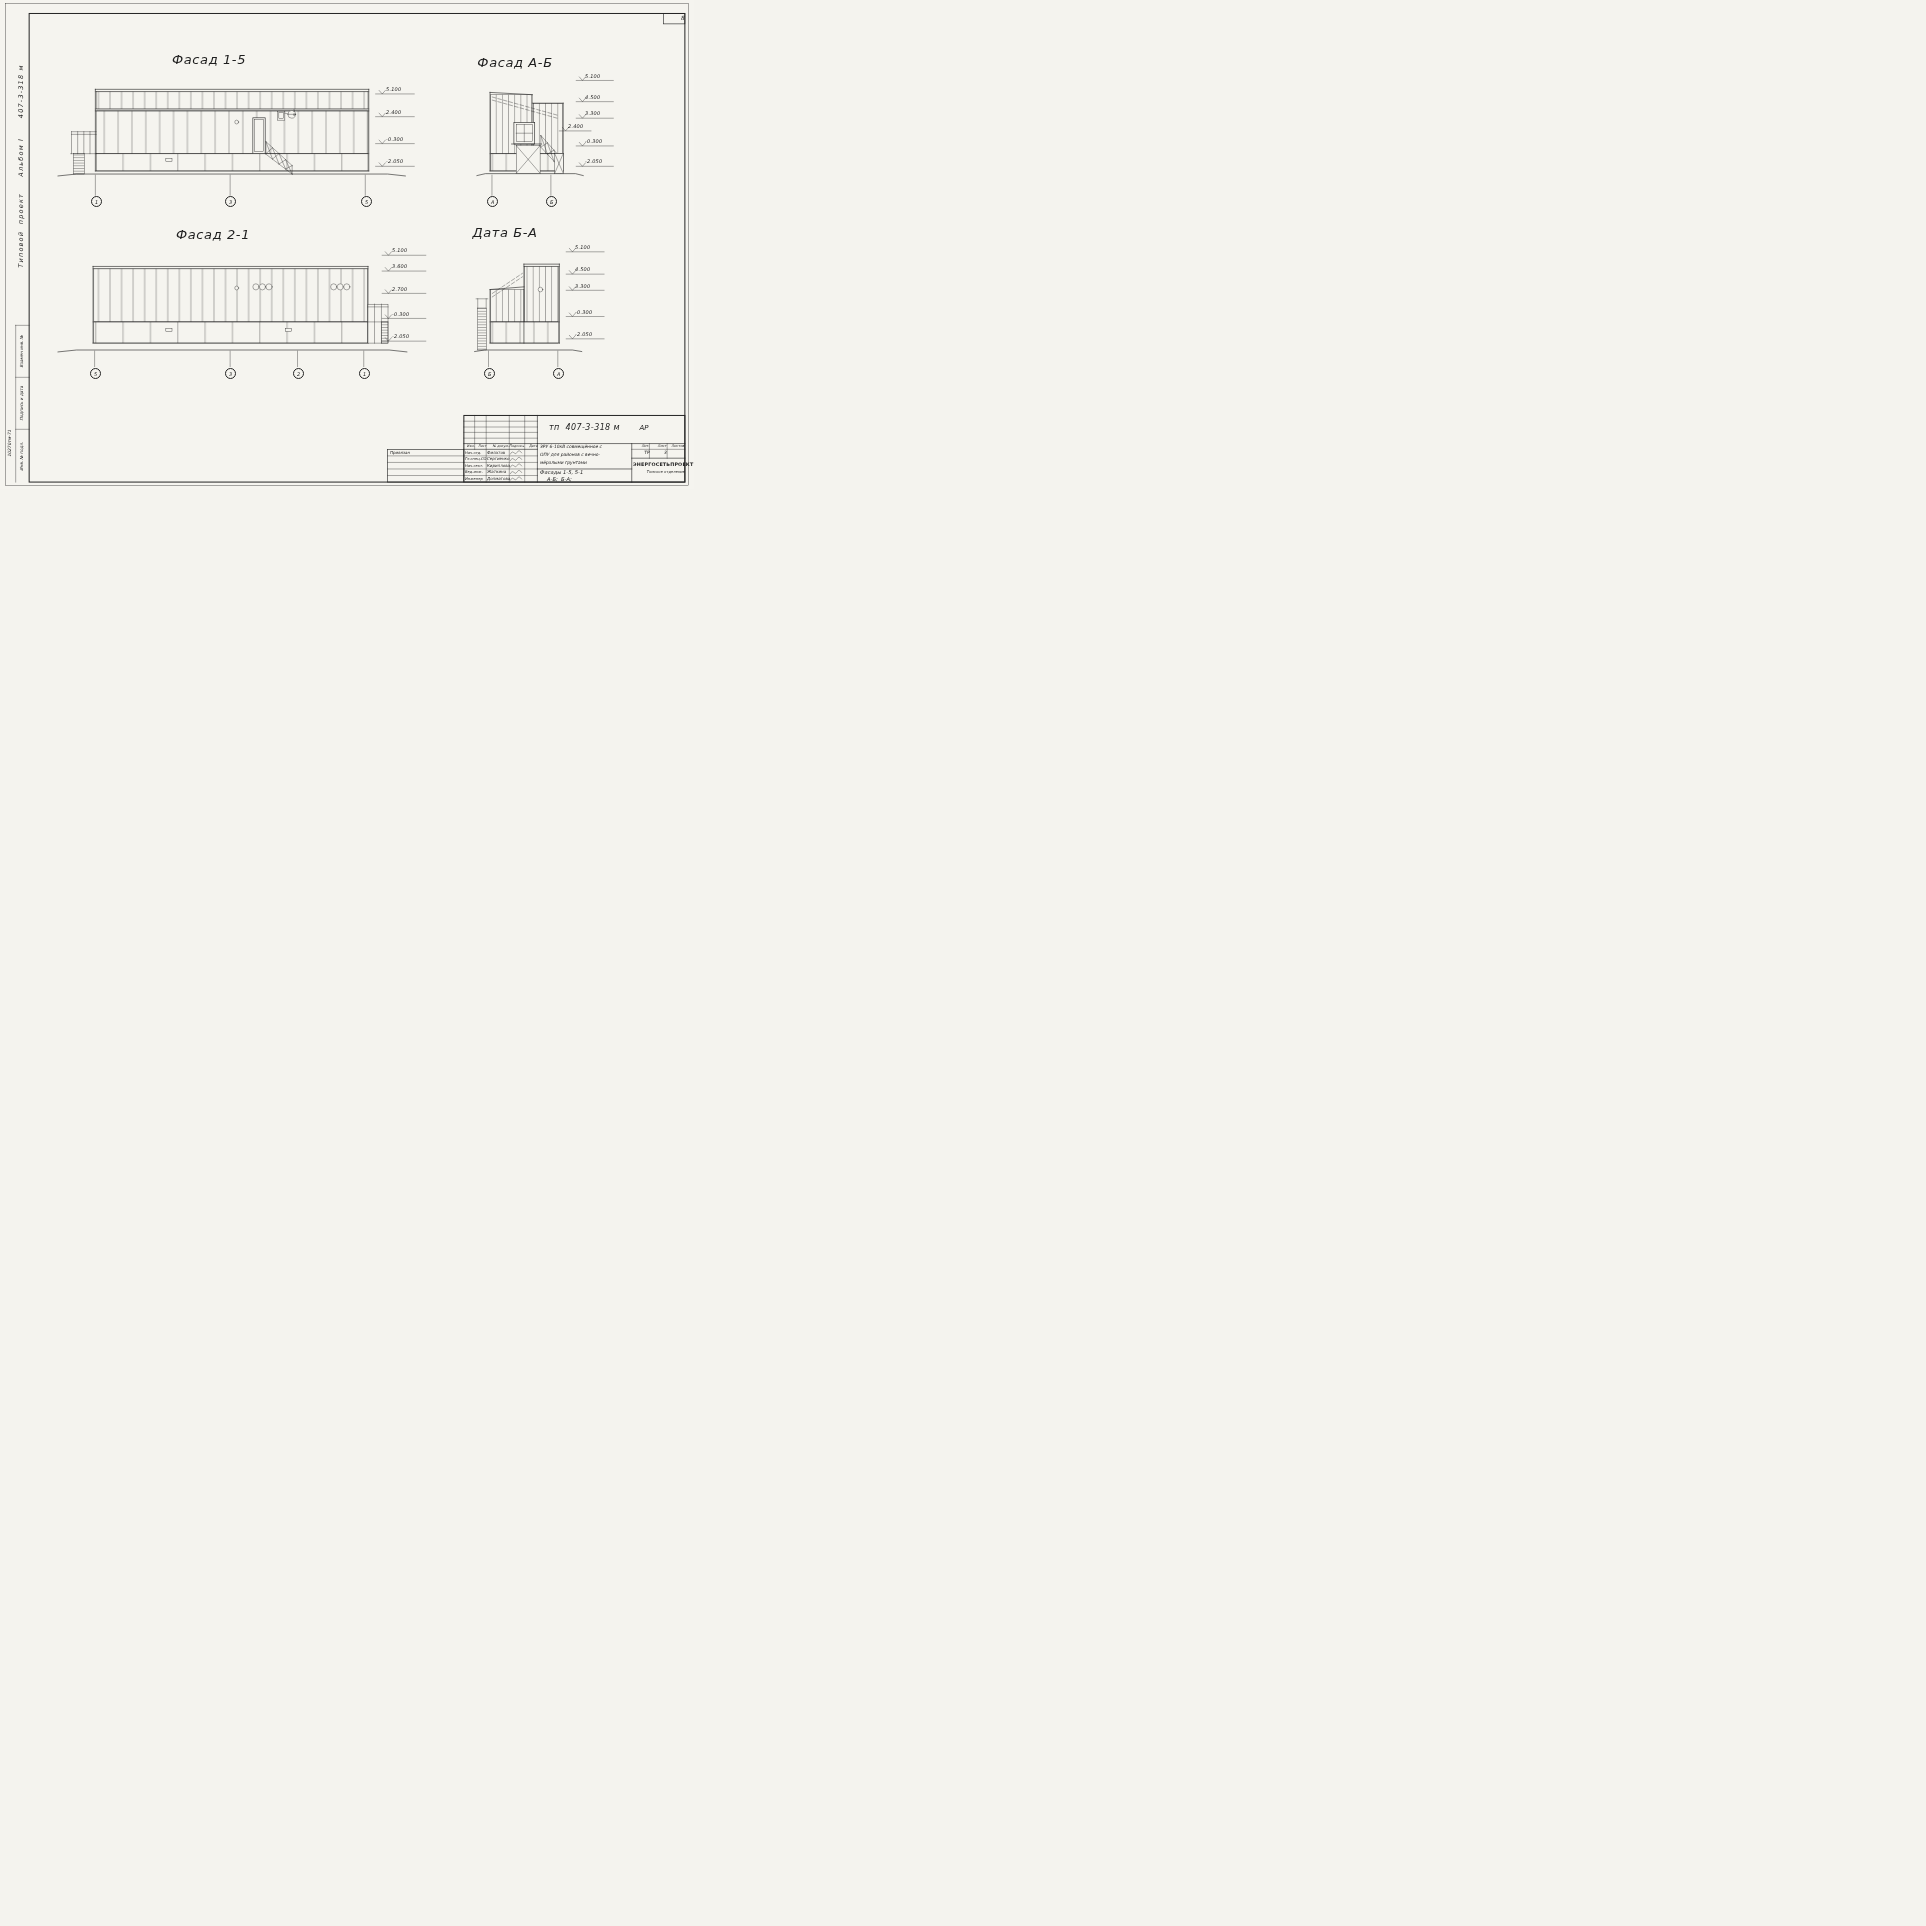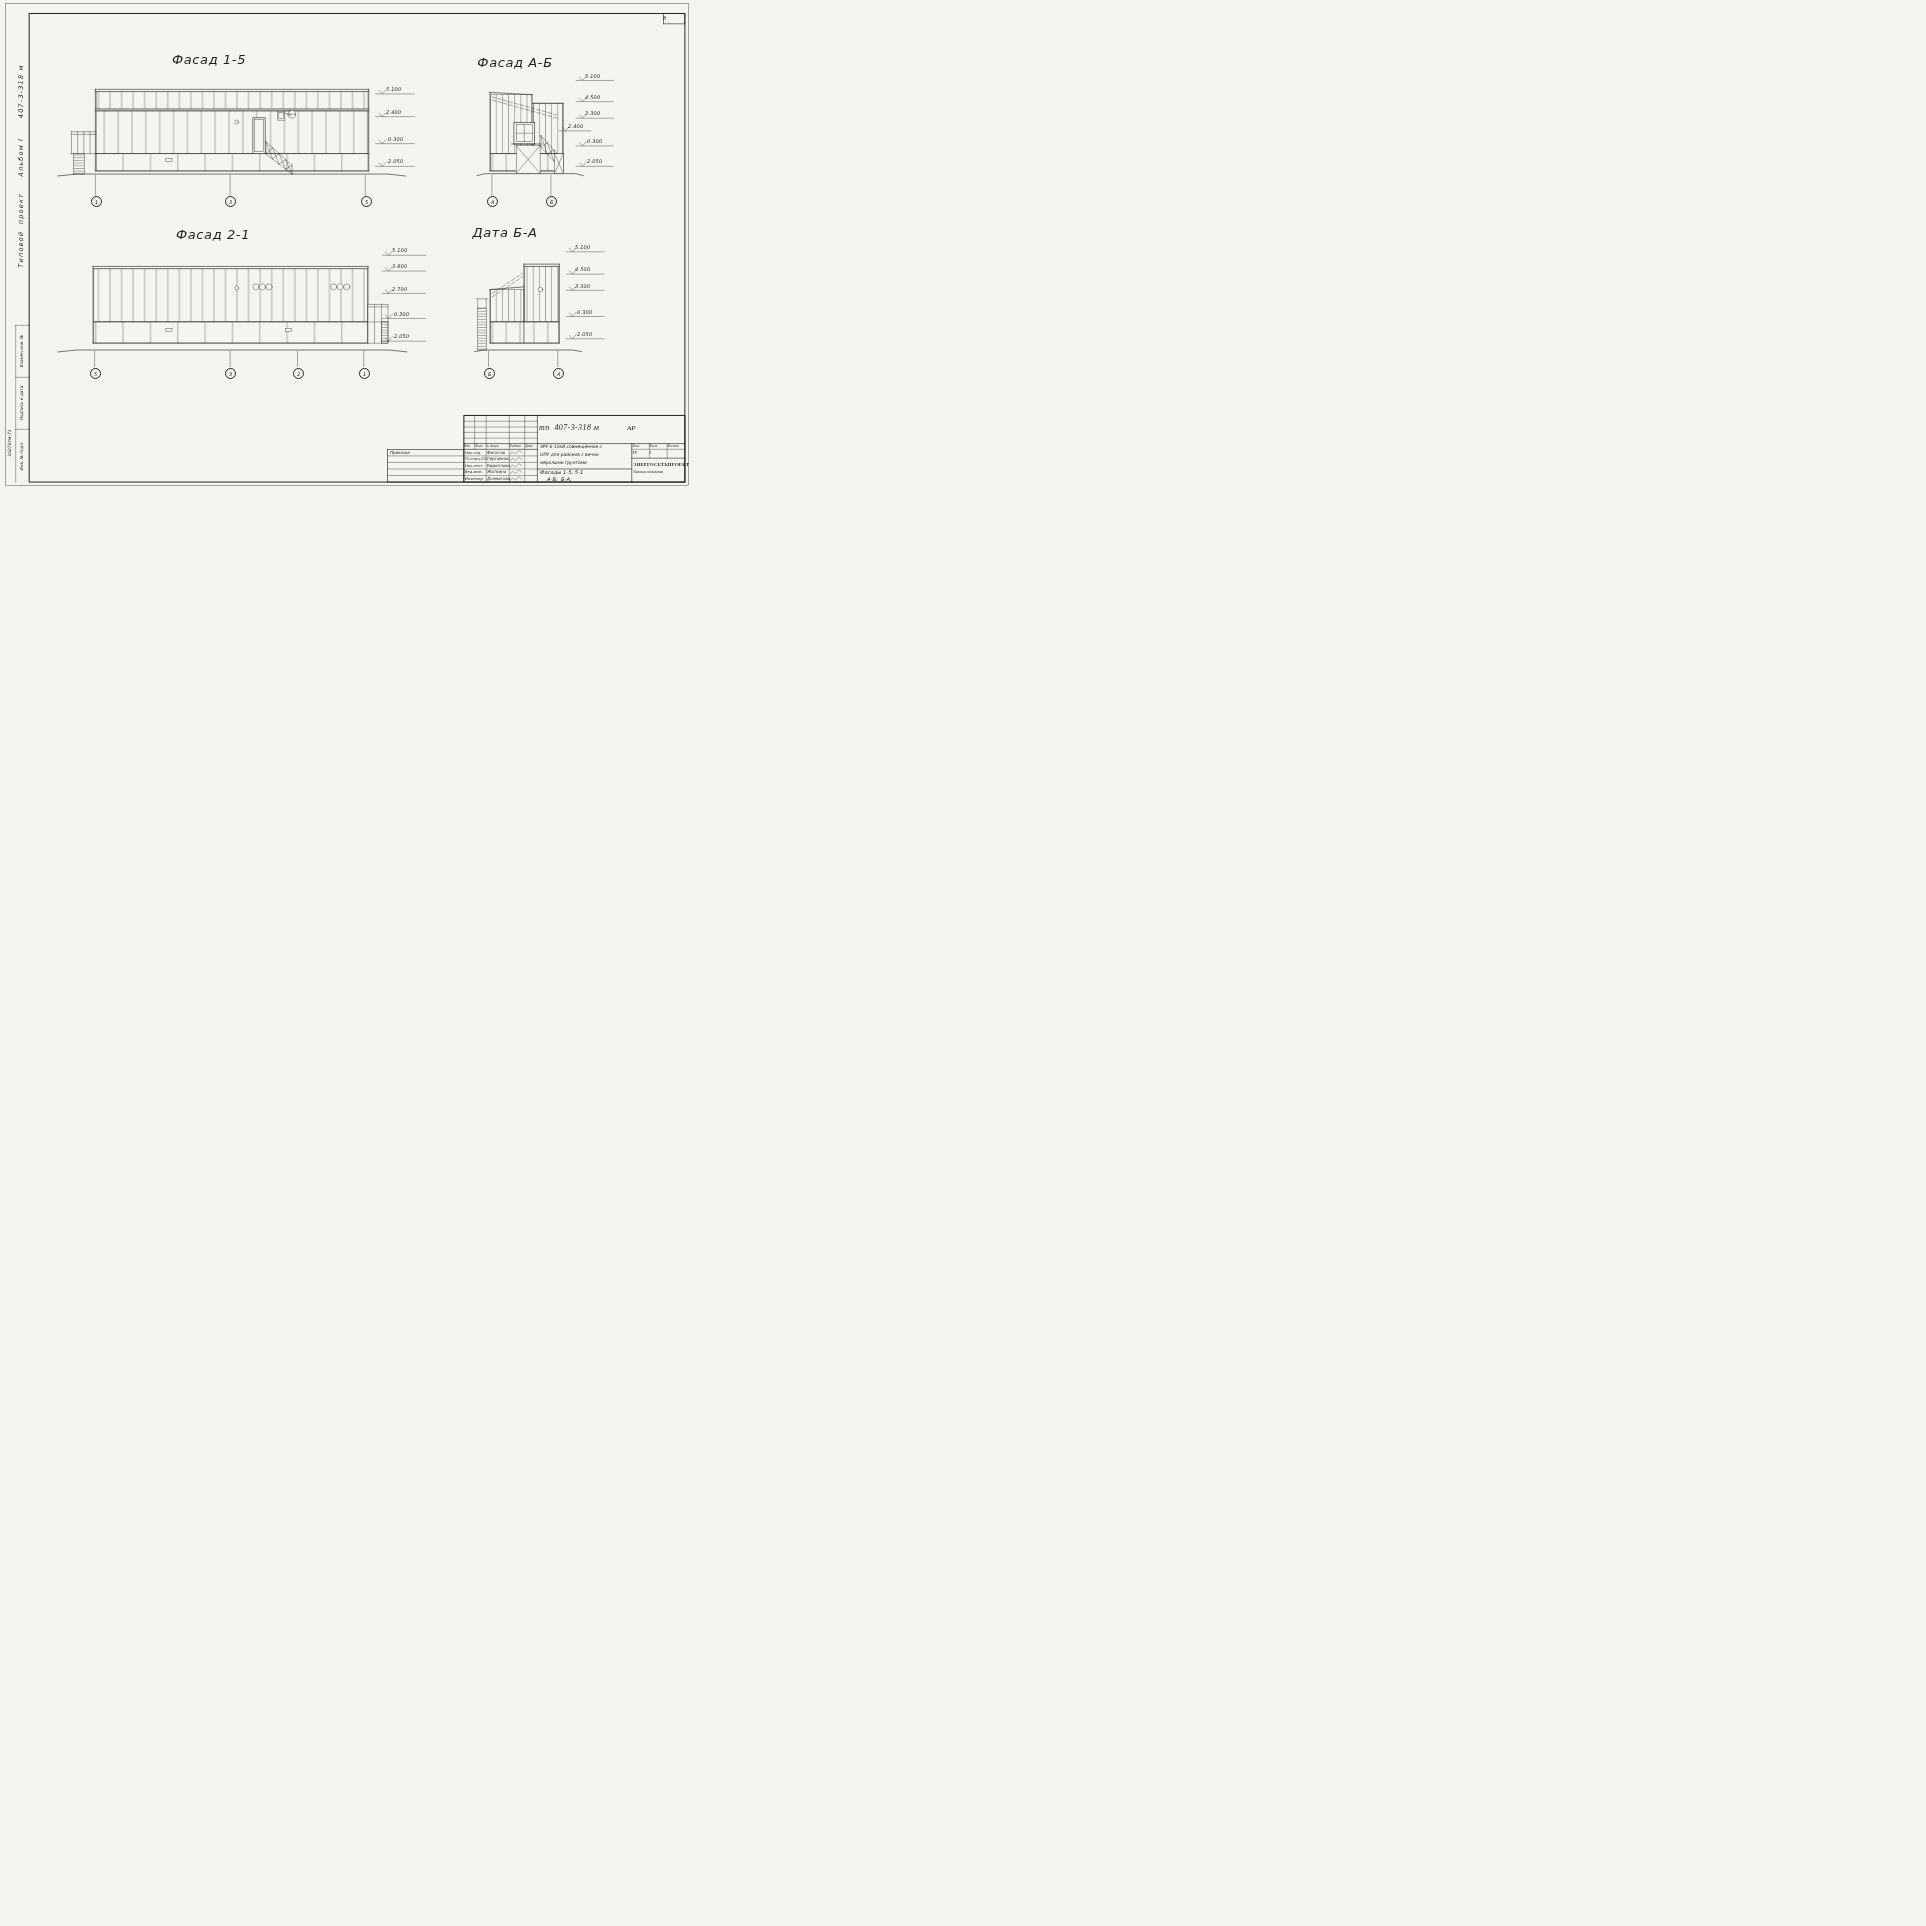--- a/index.html
+++ b/index.html
@@ -12,21 +12,21 @@
   .s3{stroke-width:2.6}
   .dash{stroke-dasharray:9 6}
   .paper{fill:#f5f4ef}
   .t{position:absolute;font-style:italic;white-space:pre;line-height:1.1;}
   .dim{font-size:5px;letter-spacing:0.2px;}
   .ftitle{font-size:13px;letter-spacing:0.6px;transform:translateX(-50%);}
   .bubble{position:absolute;width:9.2px;height:9.2px;border:0.5px solid #242424;border-radius:50%;
           background:#f5f4ef;display:flex;align-items:center;justify-content:center;
           font-style:italic;font-size:5px;}
   .rotc{transform:translate(-50%,-50%) rotate(-90deg);}
-  .ctr{text-align:left;font-family:Liberation Serif, serif;}
+  .ctr{text-align:right;}
   .bold{font-weight:bold;font-style:normal;letter-spacing:0.2px;}
 </style>
 </head>
 <body>
 
 <div class="sheet">
 
 <svg class="art" width="694" height="489" viewBox="0 0 1801 1270">
   <defs>
     <pattern id="pV30" width="30" height="12" patternUnits="userSpaceOnUse">

